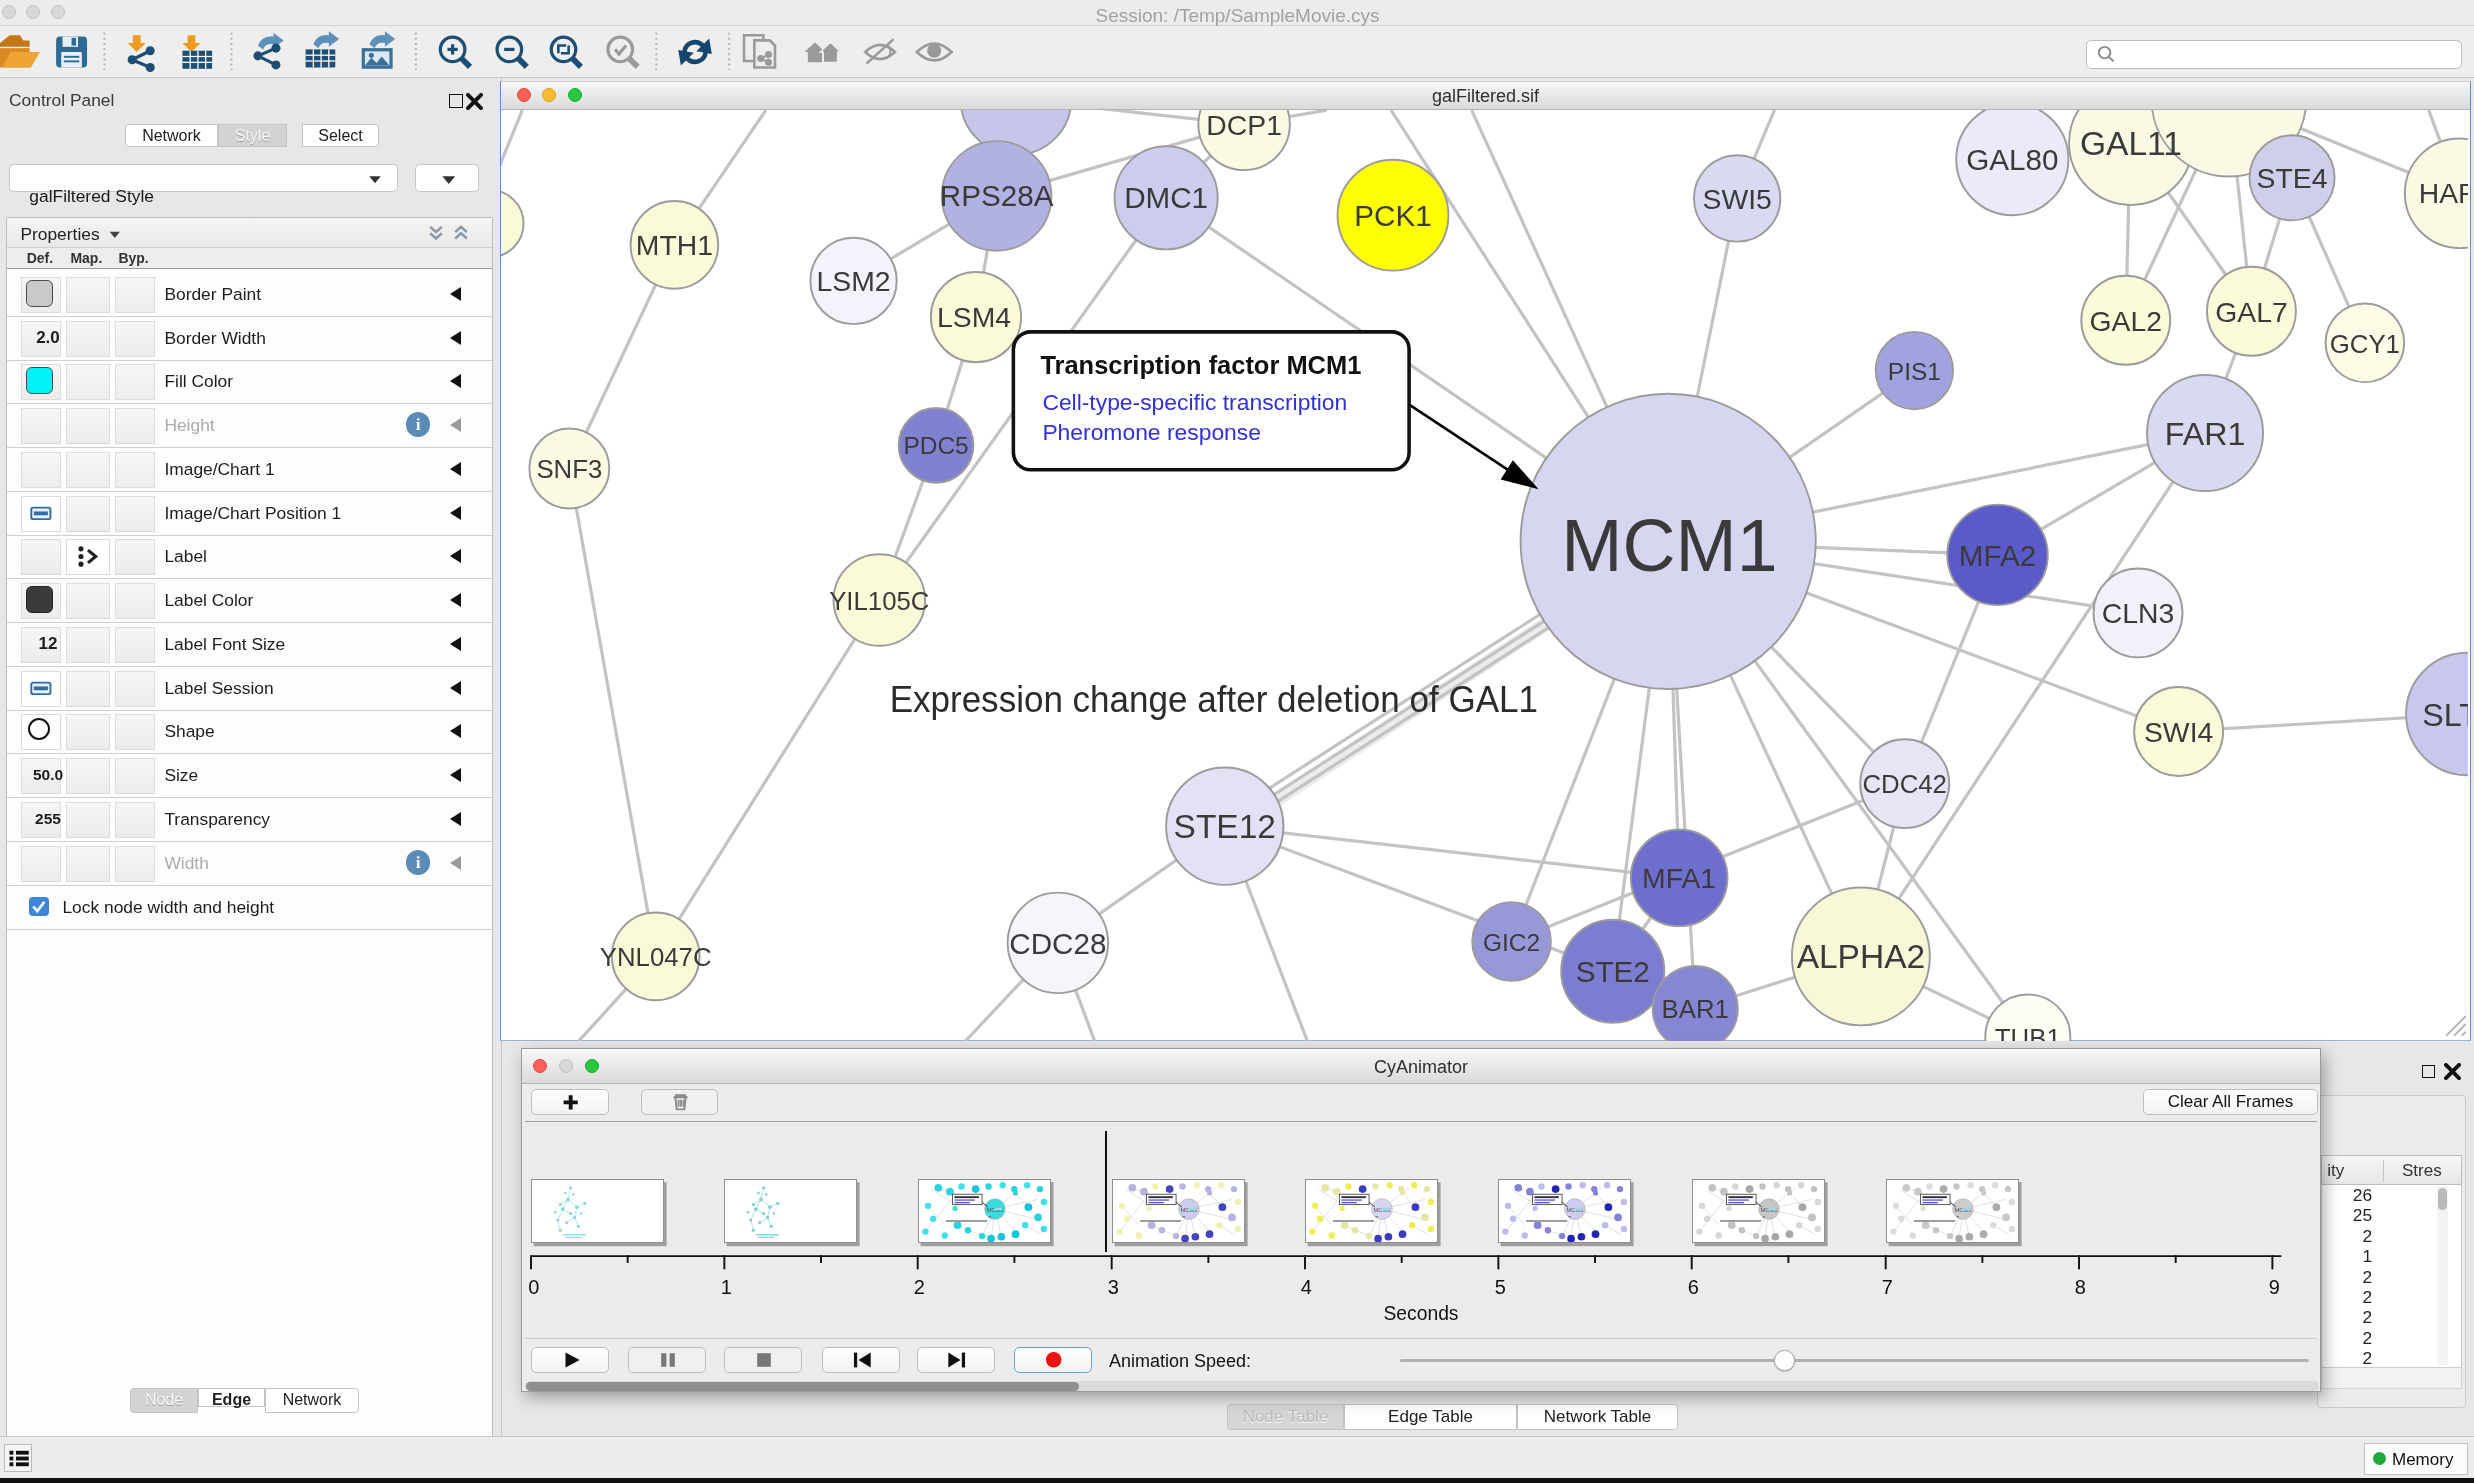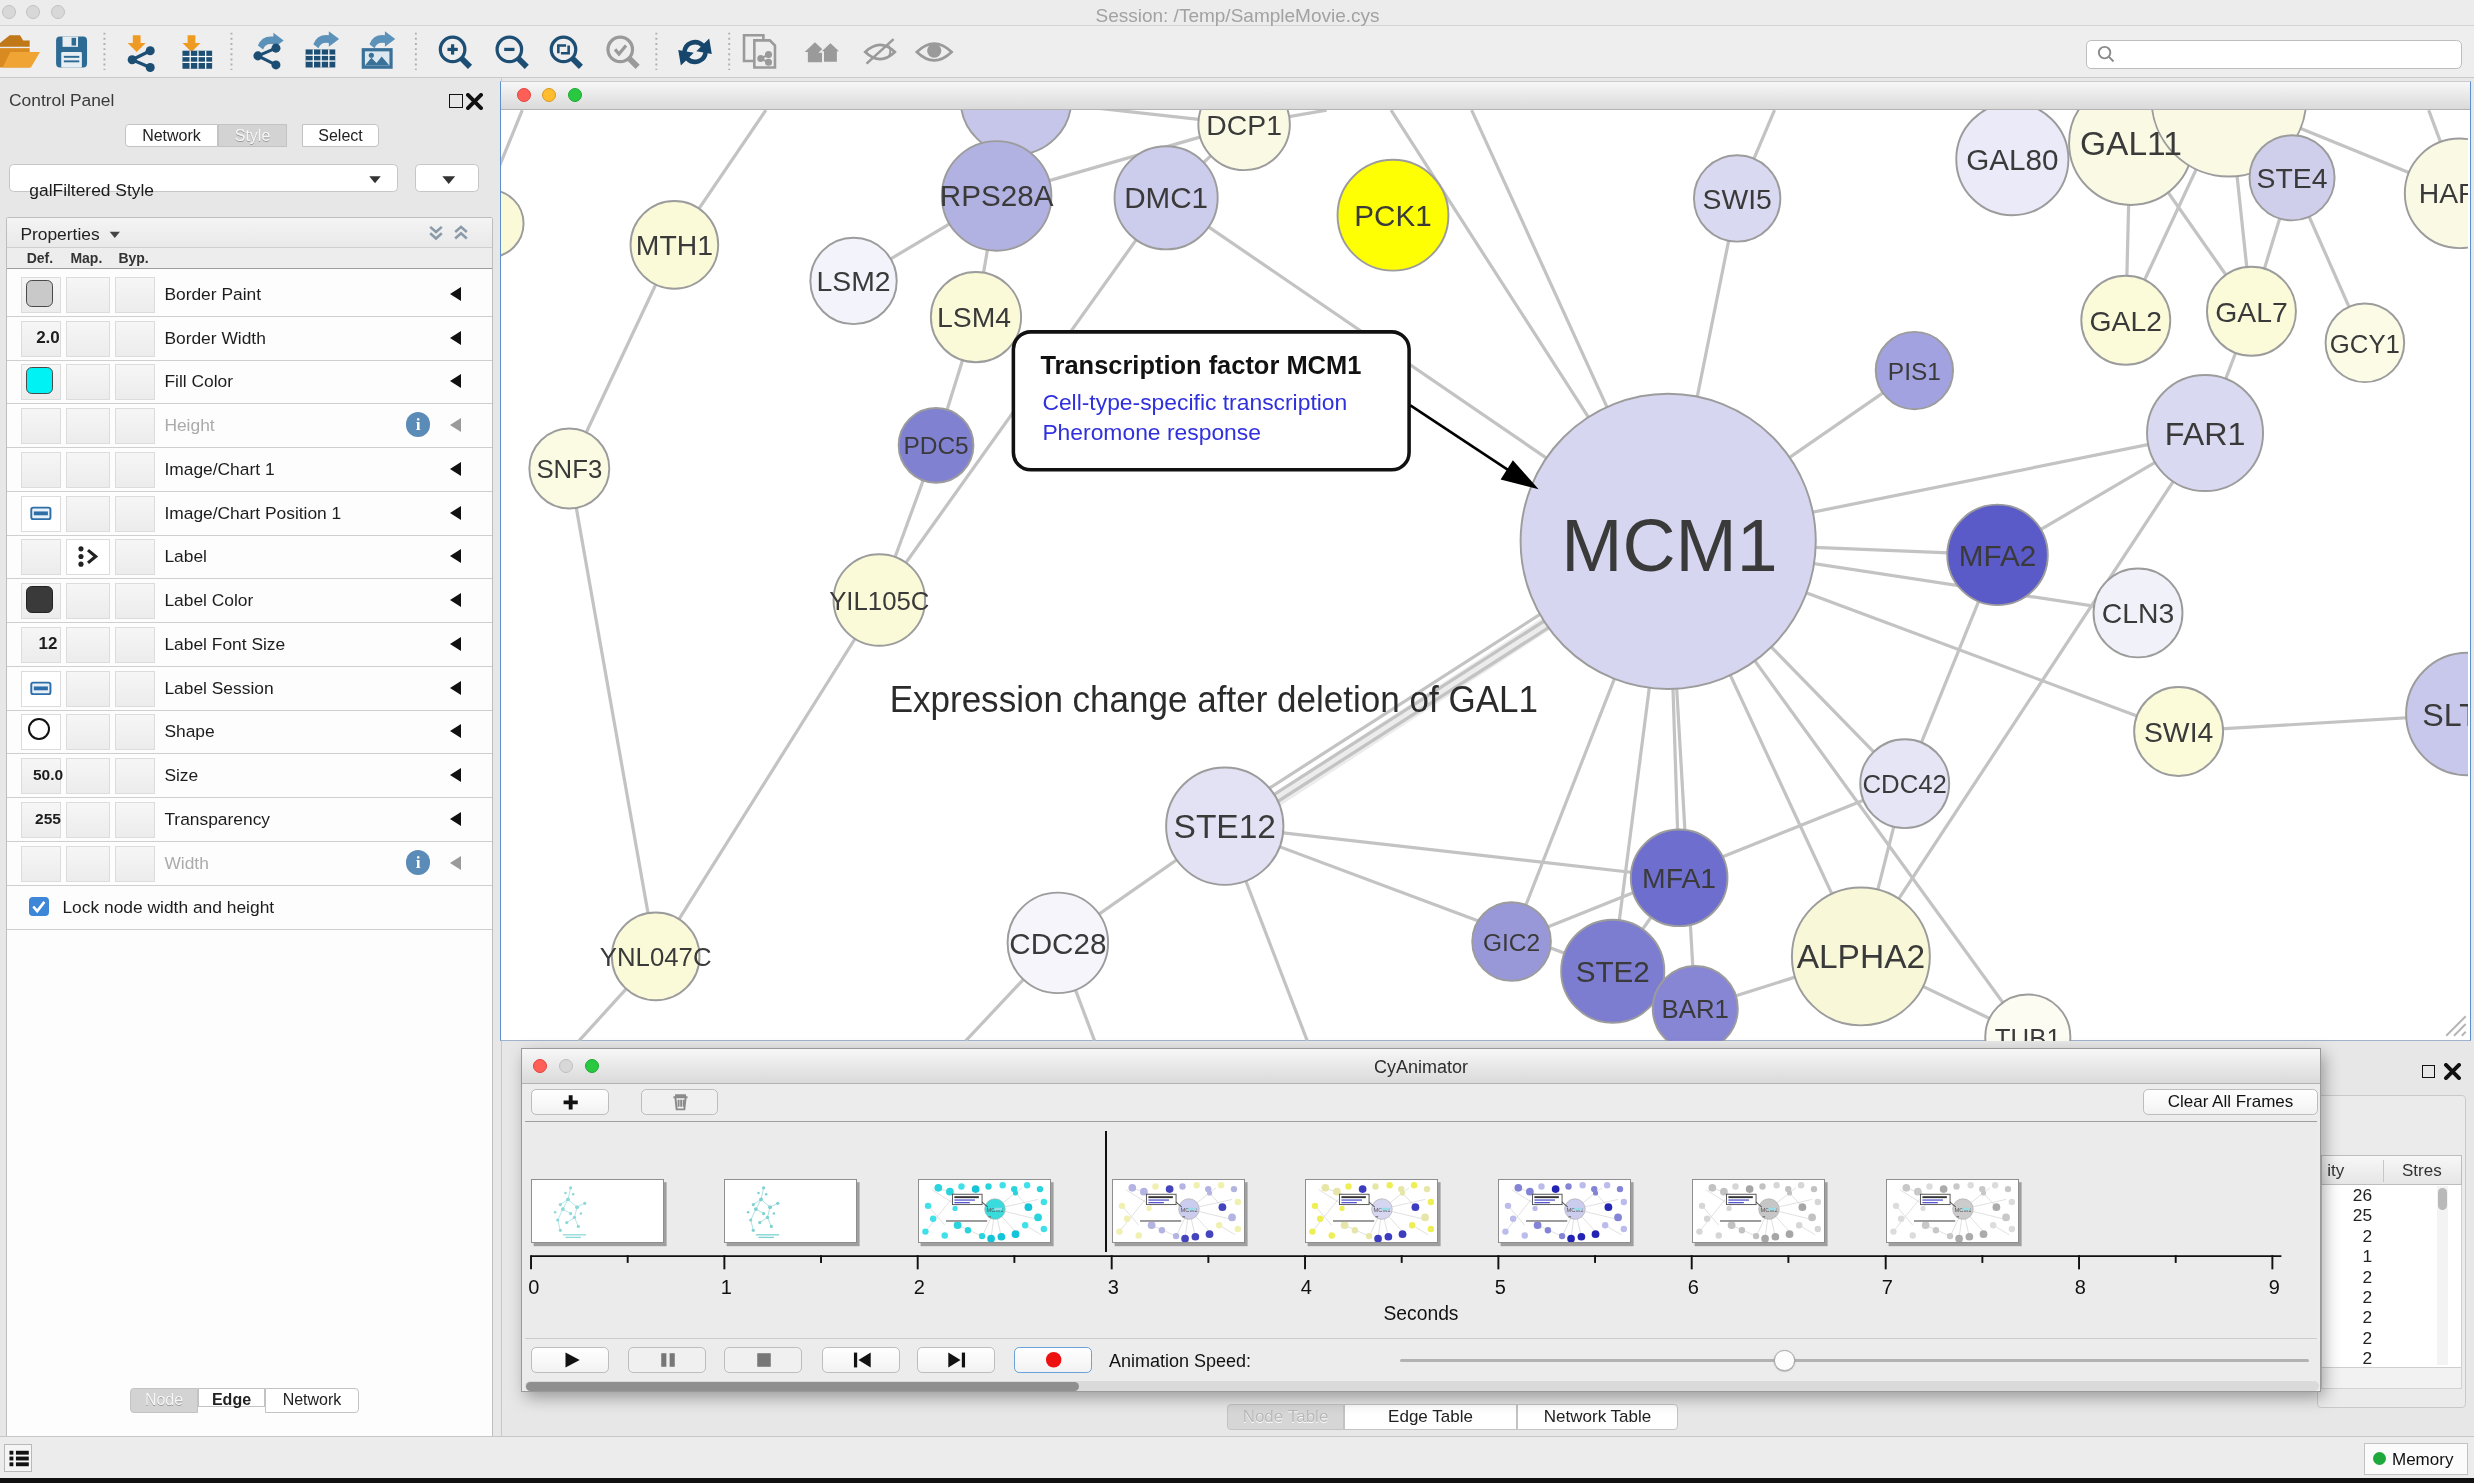--- a/index.html
+++ b/index.html
@@ -183,21 +183,21 @@
 <div id="cpanel" class="abs">
   <h1>Control Panel</h1>
   <div class="abs" style="left:449px;top:15.5px;width:14px;height:14px;border:1.9px solid #111;"></div>
   <svg class="abs" style="left:466px;top:15px;" width="17" height="17" viewBox="0 0 26 26">
       <path d="M3 3 L23 23 M23 3 L3 23" stroke="#111" stroke-width="6" stroke-linecap="round"></path>
     </svg>
   <div class="cptab" style="left:125px;width:93px;border-radius:3.9px 0 0 3.9px;">Network</div>
   <div class="cptab sel" style="left:218px;width:69px;">Style</div>
   <div class="cptab" style="left:302px;width:77px;border-radius:0 3.9px 3.9px 0;">Select</div>
   <div class="combo" style="left:9px;top:86px;width:389px;height:28px;">
-    <div class="abs" style="left:19.3px;top:15px;font-size:17.4px;color:#1a1a1a;">galFiltered Style</div>
+    <div class="abs" style="left:19.3px;top:21px;font-size:17.4px;color:#1a1a1a;">galFiltered Style</div>
     <svg class="abs" style="right:15.5px;top:10.3px;" width="14" height="9" viewBox="0 0 22 14">
         <path d="M2 2 h18 l-9 11z" fill="#333"></path>
       </svg>
   </div>
   <div class="combo" style="left:415px;top:86px;width:64px;height:28px;">
     <svg class="abs" style="left:24.5px;top:9.7px;" width="15.5" height="10.3" viewBox="0 0 24 16">
         <path d="M2 2 h20 l-10 12z" fill="#333"></path>
       </svg>
   </div>
   <div class="propbox">
@@ -350,20 +350,21 @@
   </div>
   <div class="cptab sel" style="top:1310px;left:130px;width:68px;height:25px;border-radius:3.9px 0 0 3.9px;">Node</div>
   <div class="cptab" style="top:1310px;left:198px;width:67px;height:19px;font-weight:bold;">Edge</div>
   <div class="cptab" style="top:1310px;left:265px;width:94px;height:25px;border-radius:0 3.9px 3.9px 0;">Network</div>
 </div>
 <div id="netwin" class="abs">
   <div class="winbar" id="netbar">
     <div class="tl red" style="left:15.5px;top:6.4px;"></div>
     <div class="tl yel" style="left:41px;top:6.4px;"></div>
     <div class="tl grn" style="left:67px;top:6.4px;"></div>
+    <div id="nettitle" class="abs">galFiltered.sif</div>
   </div>
   <svg class="abs" style="left:0;top:28px;" width="1967" height="931" viewBox="779 169 3052 1444">
     <g stroke="#c3c3c3" stroke-width="5" fill="none">
       <line x1="812" y1="169" x2="770" y2="272"></line>
       <line x1="1048" y1="378" x2="1190" y2="169"></line>
       <line x1="1048" y1="378" x2="885" y2="725"></line>
       <line x1="885" y1="725" x2="1019" y2="1482"></line>
       <line x1="1548" y1="302" x2="1578" y2="152"></line>
       <line x1="1548" y1="302" x2="1326" y2="434"></line>
       <line x1="1548" y1="302" x2="1516" y2="490"></line>

